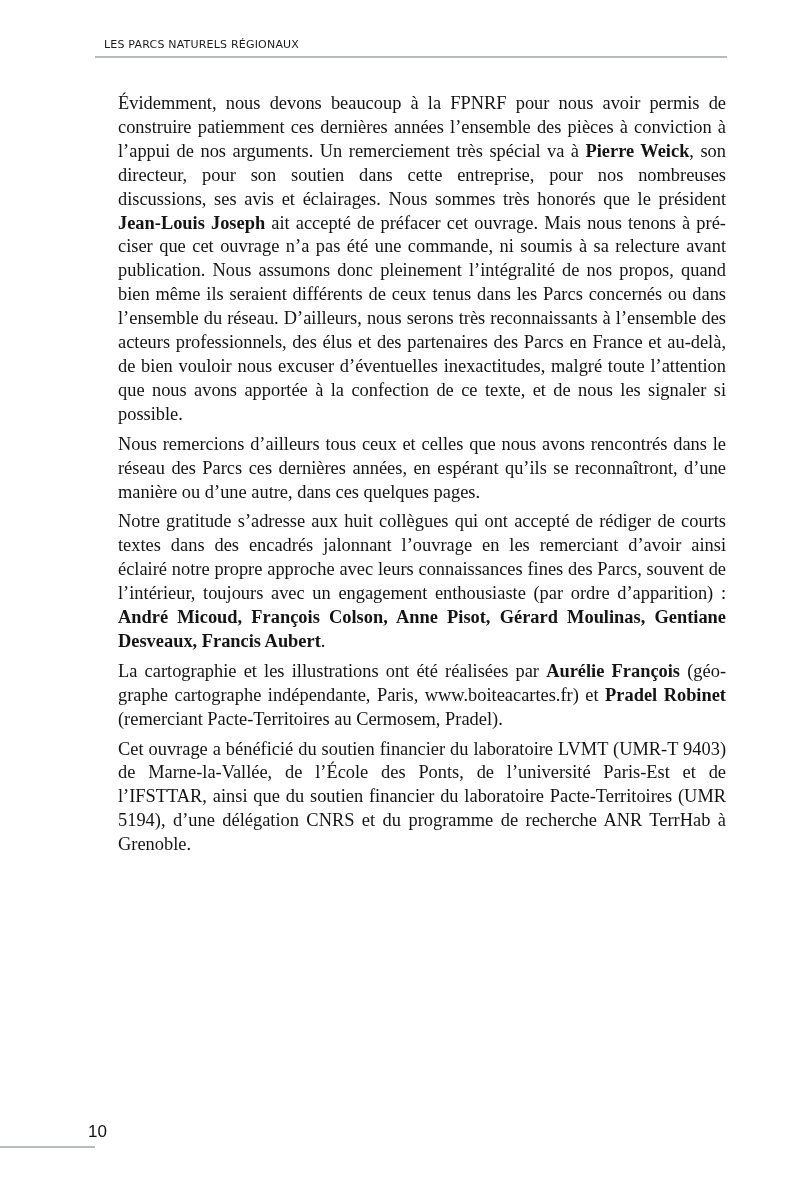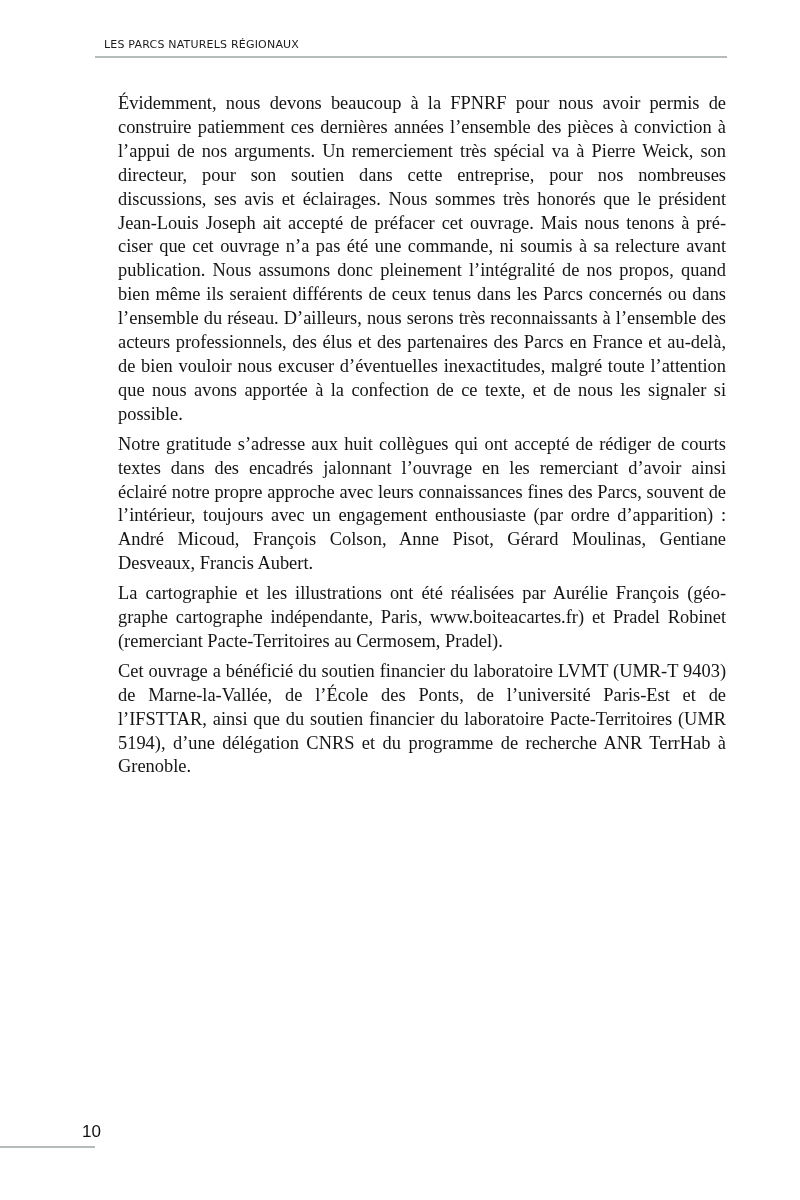--- a/index.html
+++ b/index.html
@@ -41,25 +41,25 @@
       font-size: 18.4px;
       line-height: 23.9px;
       text-align: justify;
       hyphens: manual;
       color: #141414;
     }
     .body-text p {
       margin: 0 0 6px 0;
     }
     .body-text b {
-      font-weight: normal;
+      font-weight: bold;
     }
     .folio {
       position: absolute;
-      left: 66px;
+      left: 72px;
       top: 1122px;
       width: 35px;
       text-align: right;
       font-family: "Liberation Sans", sans-serif;
       font-size: 17px;
       color: #111;
     }
     .foot-rule {
       position: absolute;
       left: 0;
@@ -73,20 +73,23 @@
 <body>
 
 <div class="running-head">LES PARCS NATURELS RÉGIONAUX</div>
 <div class="head-rule"></div>
 
 <div class="body-text">
   <p>
     <span>Évidemment, nous devons beaucoup à la FPNRF pour nous avoir permis de construire patiemment ces dernières années l’ensemble des pièces à conviction à l’appui de nos arguments. Un remerciement très spécial va à </span><b>Pierre Weick</b><span>, son directeur, pour son soutien dans cette entreprise, pour nos nombreuses discussions, ses avis et éclairages. Nous sommes très honorés que le président </span><b>Jean-Louis Joseph</b><span> ait accepté de préfacer cet ouvrage. Mais nous tenons à pré­ciser que cet ouvrage n’a pas été une commande, ni soumis à sa relecture avant publication. Nous assumons donc pleinement l’intégralité de nos propos, quand bien même ils seraient différents de ceux tenus dans les Parcs concernés ou dans l’ensemble du réseau. D’ailleurs, nous serons très reconnaissants à l’ensemble des acteurs professionnels, des élus et des partenaires des Parcs en France et au-delà, de bien vouloir nous excuser d’éventuelles inexactitudes, malgré toute l’atten­tion que nous avons apportée à la confection de ce texte, et de nous les signaler si possible.</span>
   </p>
   <p>
+    <span>Nous remercions d’ailleurs tous ceux et celles que nous avons rencontrés dans le réseau des Parcs ces dernières années, en espérant qu’ils se reconnaîtront, d’une manière ou d’une autre, dans ces quelques pages.</span>
+  </p>
+  <p>
     <span>Notre gratitude s’adresse aux huit collègues qui ont accepté de rédiger de courts textes dans des encadrés jalonnant l’ouvrage en les remerciant d’avoir ainsi éclairé notre propre approche avec leurs connaissances fines des Parcs, souvent de l’intérieur, toujours avec un engagement enthousiaste (par ordre d’apparition) : </span><b>André Micoud, François Colson, Anne Pisot, Gérard Moulinas, Gentiane Desveaux, Francis Aubert</b><span>.</span>
   </p>
   <p>
     <span>La cartographie et les illustrations ont été réalisées par </span><b>Aurélie François</b><span> (géo­graphe cartographe indépendante, Paris, www.boiteacartes.fr) et </span><b>Pradel Robinet</b><span> (remerciant Pacte-Territoires au Cermosem, Pradel).</span>
   </p>
   <p>
     <span>Cet ouvrage a bénéficié du soutien financier du laboratoire LVMT (UMR-T 9403) de Marne-la-Vallée, de l’École des Ponts, de l’université Paris-Est et de l’IFSTTAR, ainsi que du soutien financier du laboratoire Pacte-Territoires (UMR 5194), d’une délégation CNRS et du programme de recherche ANR TerrHab à Grenoble.</span>
   </p>
 </div>
 

